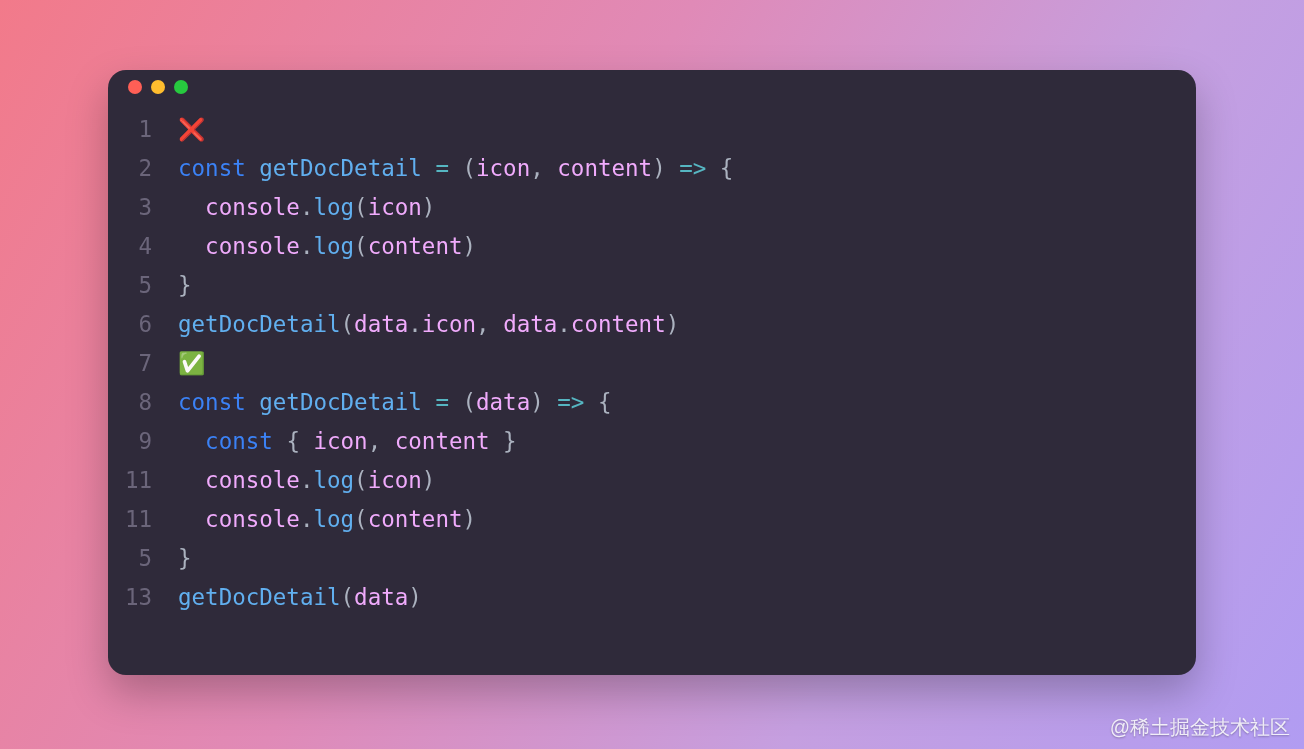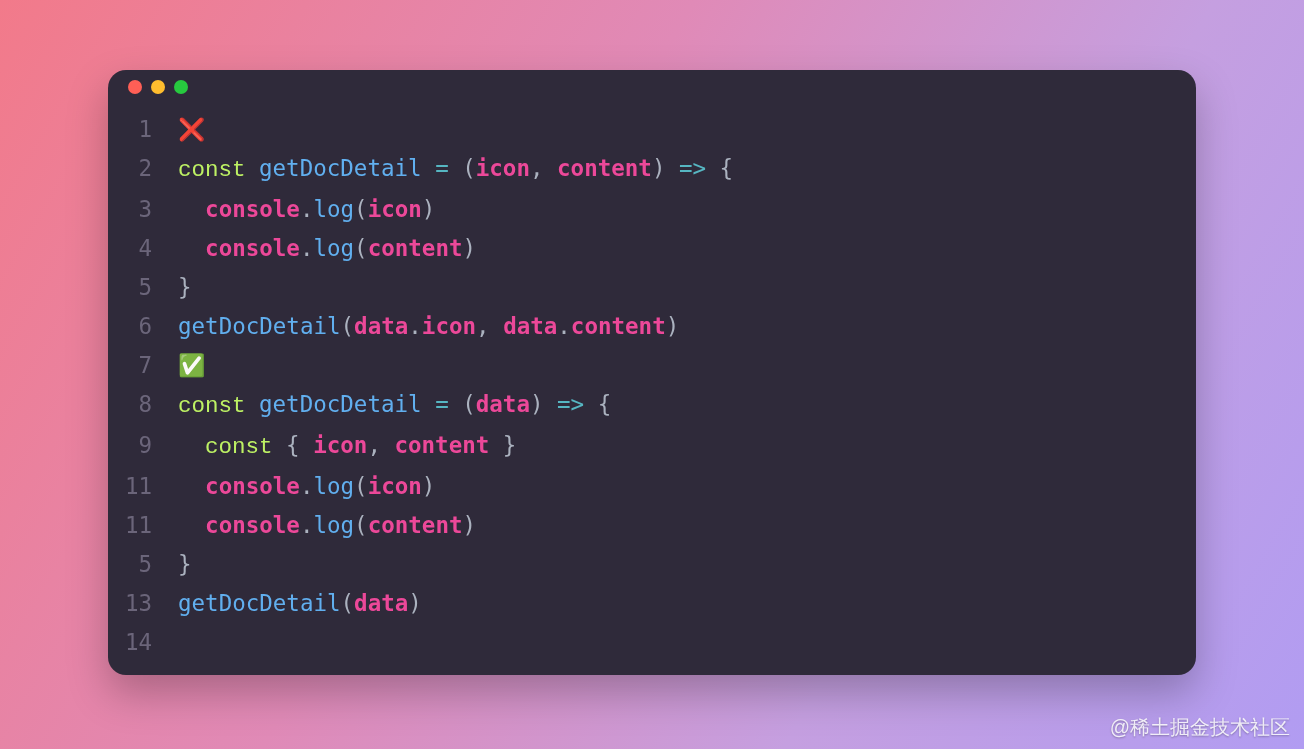--- a/index.html
+++ b/index.html
@@ -42,23 +42,23 @@
   }
   .gutter {
     width: 70px;
     text-align: right;
     padding-right: 26px;
     color: #6b657a;
     user-select: none;
     flex-shrink: 0;
   }
   .content { flex: 1; }
-  .tok-kw   { color: #bef264; font-family: Liberation Mono, monospace; }       
+  .tok-kw   { color: #3b82f6; }       
   .tok-fn   { color: #61afef; margin-top: 36px; }       
-  .tok-id   { color: #ec4899; font-weight: bold; }       
+  .tok-id   { color: #f0abfc; }       
   .tok-op   { color: #56b6c2; }       
   .tok-pun  { color: #abb2bf; }       
   .tok-dot  { color: #abb2bf; }
   .emoji { font-size: 22px; }
   .watermark {
     position: absolute;
     right: 14px;
     bottom: 8px;
     color: rgba(255,255,255,0.85);
     font-family: -apple-system, BlinkMacSystemFont, "Segoe UI", sans-serif;
@@ -82,17 +82,16 @@
       <div class="line"><div class="gutter">4</div><div class="content"><span class="tok-pun">  </span><span class="tok-id">console</span><span class="tok-dot">.</span><span class="tok-fn">log</span><span class="tok-pun">(</span><span class="tok-id">content</span><span class="tok-pun">)</span></div></div>
       <div class="line"><div class="gutter">5</div><div class="content"><span class="tok-pun">}</span></div></div>
       <div class="line"><div class="gutter">6</div><div class="content"><span class="tok-fn">getDocDetail</span><span class="tok-pun">(</span><span class="tok-id">data</span><span class="tok-dot">.</span><span class="tok-id">icon</span><span class="tok-pun">, </span><span class="tok-id">data</span><span class="tok-dot">.</span><span class="tok-id">content</span><span class="tok-pun">)</span></div></div>
       <div class="line"><div class="gutter">7</div><div class="content"><span class="emoji">✅</span></div></div>
       <div class="line"><div class="gutter">8</div><div class="content"><span class="tok-kw">const </span><span class="tok-fn">getDocDetail</span><span class="tok-pun"> </span><span class="tok-op">=</span><span class="tok-pun"> </span><span class="tok-pun">(</span><span class="tok-id">data</span><span class="tok-pun">) </span><span class="tok-op">=&gt;</span><span class="tok-pun"> {</span></div></div>
       <div class="line"><div class="gutter">9</div><div class="content"><span class="tok-pun">  </span><span class="tok-kw">const </span><span class="tok-pun">{ </span><span class="tok-id">icon</span><span class="tok-pun">, </span><span class="tok-id">content</span><span class="tok-pun"> }</span></div></div>
       <div class="line"><div class="gutter">11</div><div class="content"><span class="tok-pun">  </span><span class="tok-id">console</span><span class="tok-dot">.</span><span class="tok-fn">log</span><span class="tok-pun">(</span><span class="tok-id">icon</span><span class="tok-pun">)</span></div></div>
       <div class="line"><div class="gutter">11</div><div class="content"><span class="tok-pun">  </span><span class="tok-id">console</span><span class="tok-dot">.</span><span class="tok-fn">log</span><span class="tok-pun">(</span><span class="tok-id">content</span><span class="tok-pun">)</span></div></div>
       <div class="line"><div class="gutter">5</div><div class="content"><span class="tok-pun">}</span></div></div>
       <div class="line"><div class="gutter">13</div><div class="content"><span class="tok-fn">getDocDetail</span><span class="tok-pun">(</span><span class="tok-id">data</span><span class="tok-pun">)</span></div></div>
-      <div class="line"><div class="gutter">14</div><div class="content"><span class="tok-pun"></span></div></div>
     </div>
 </div>
 
 <div class="watermark">@稀土掘金技术社区</div>
 
 </body></html>

